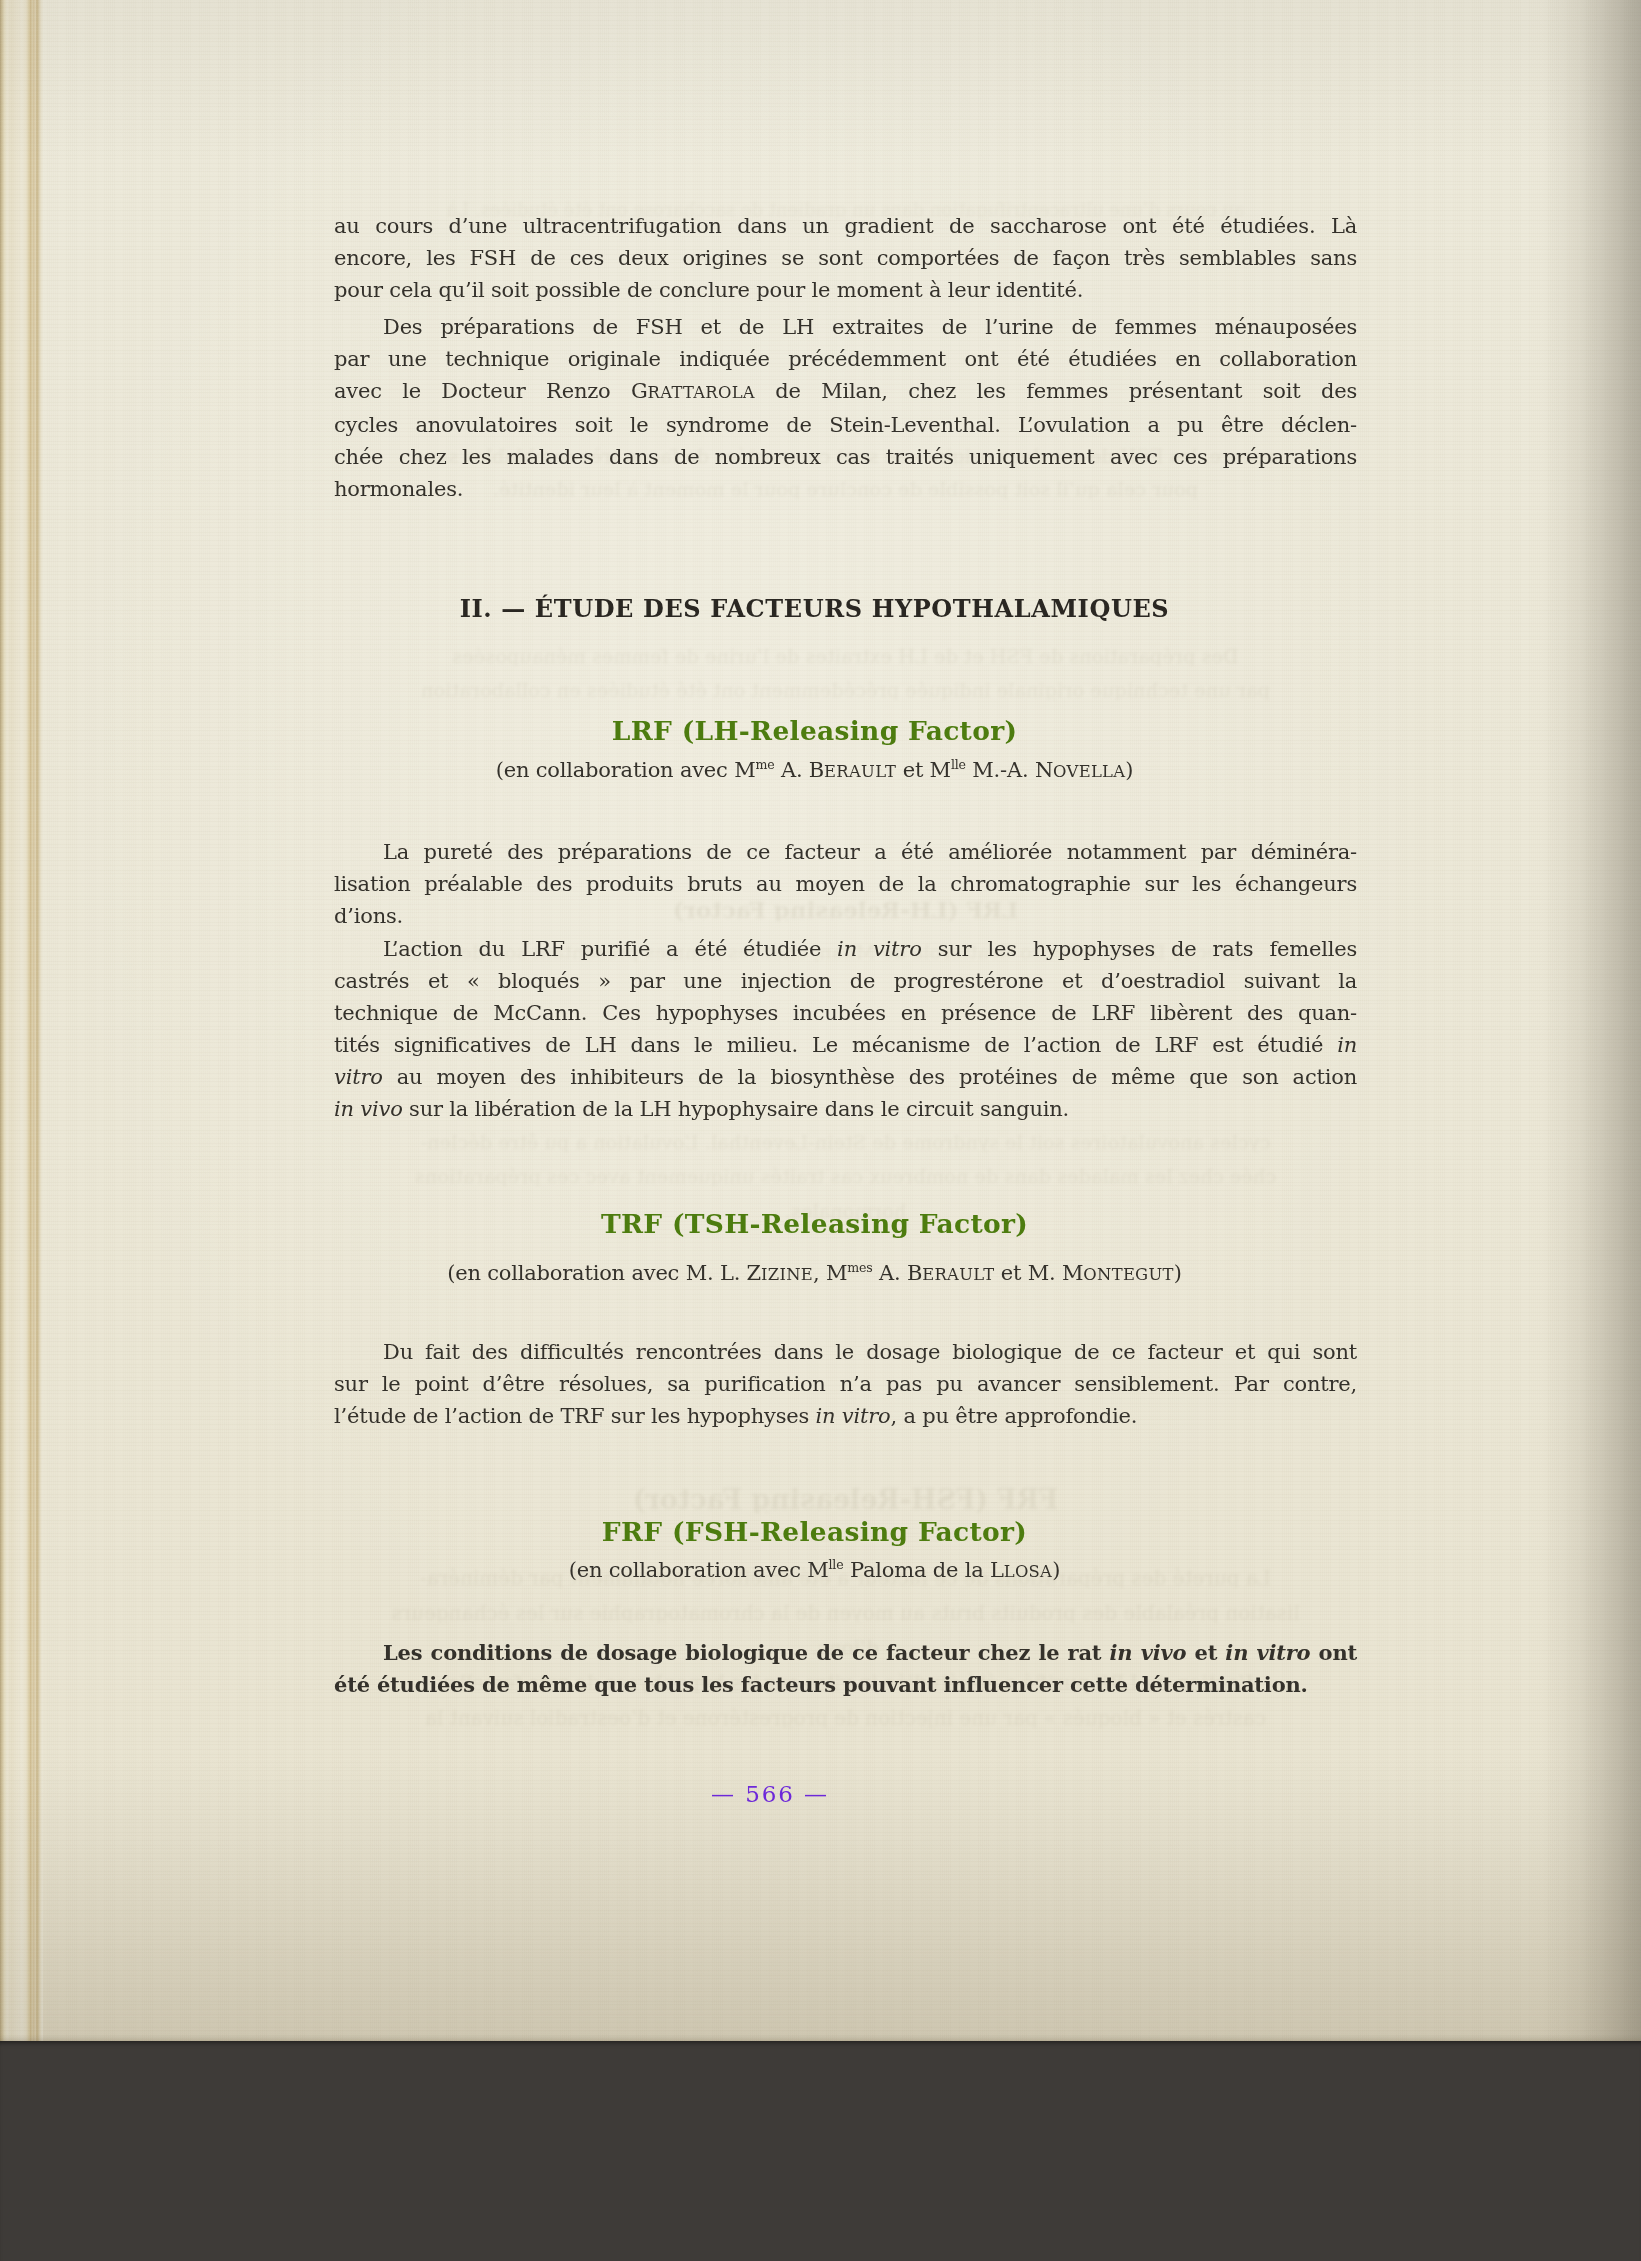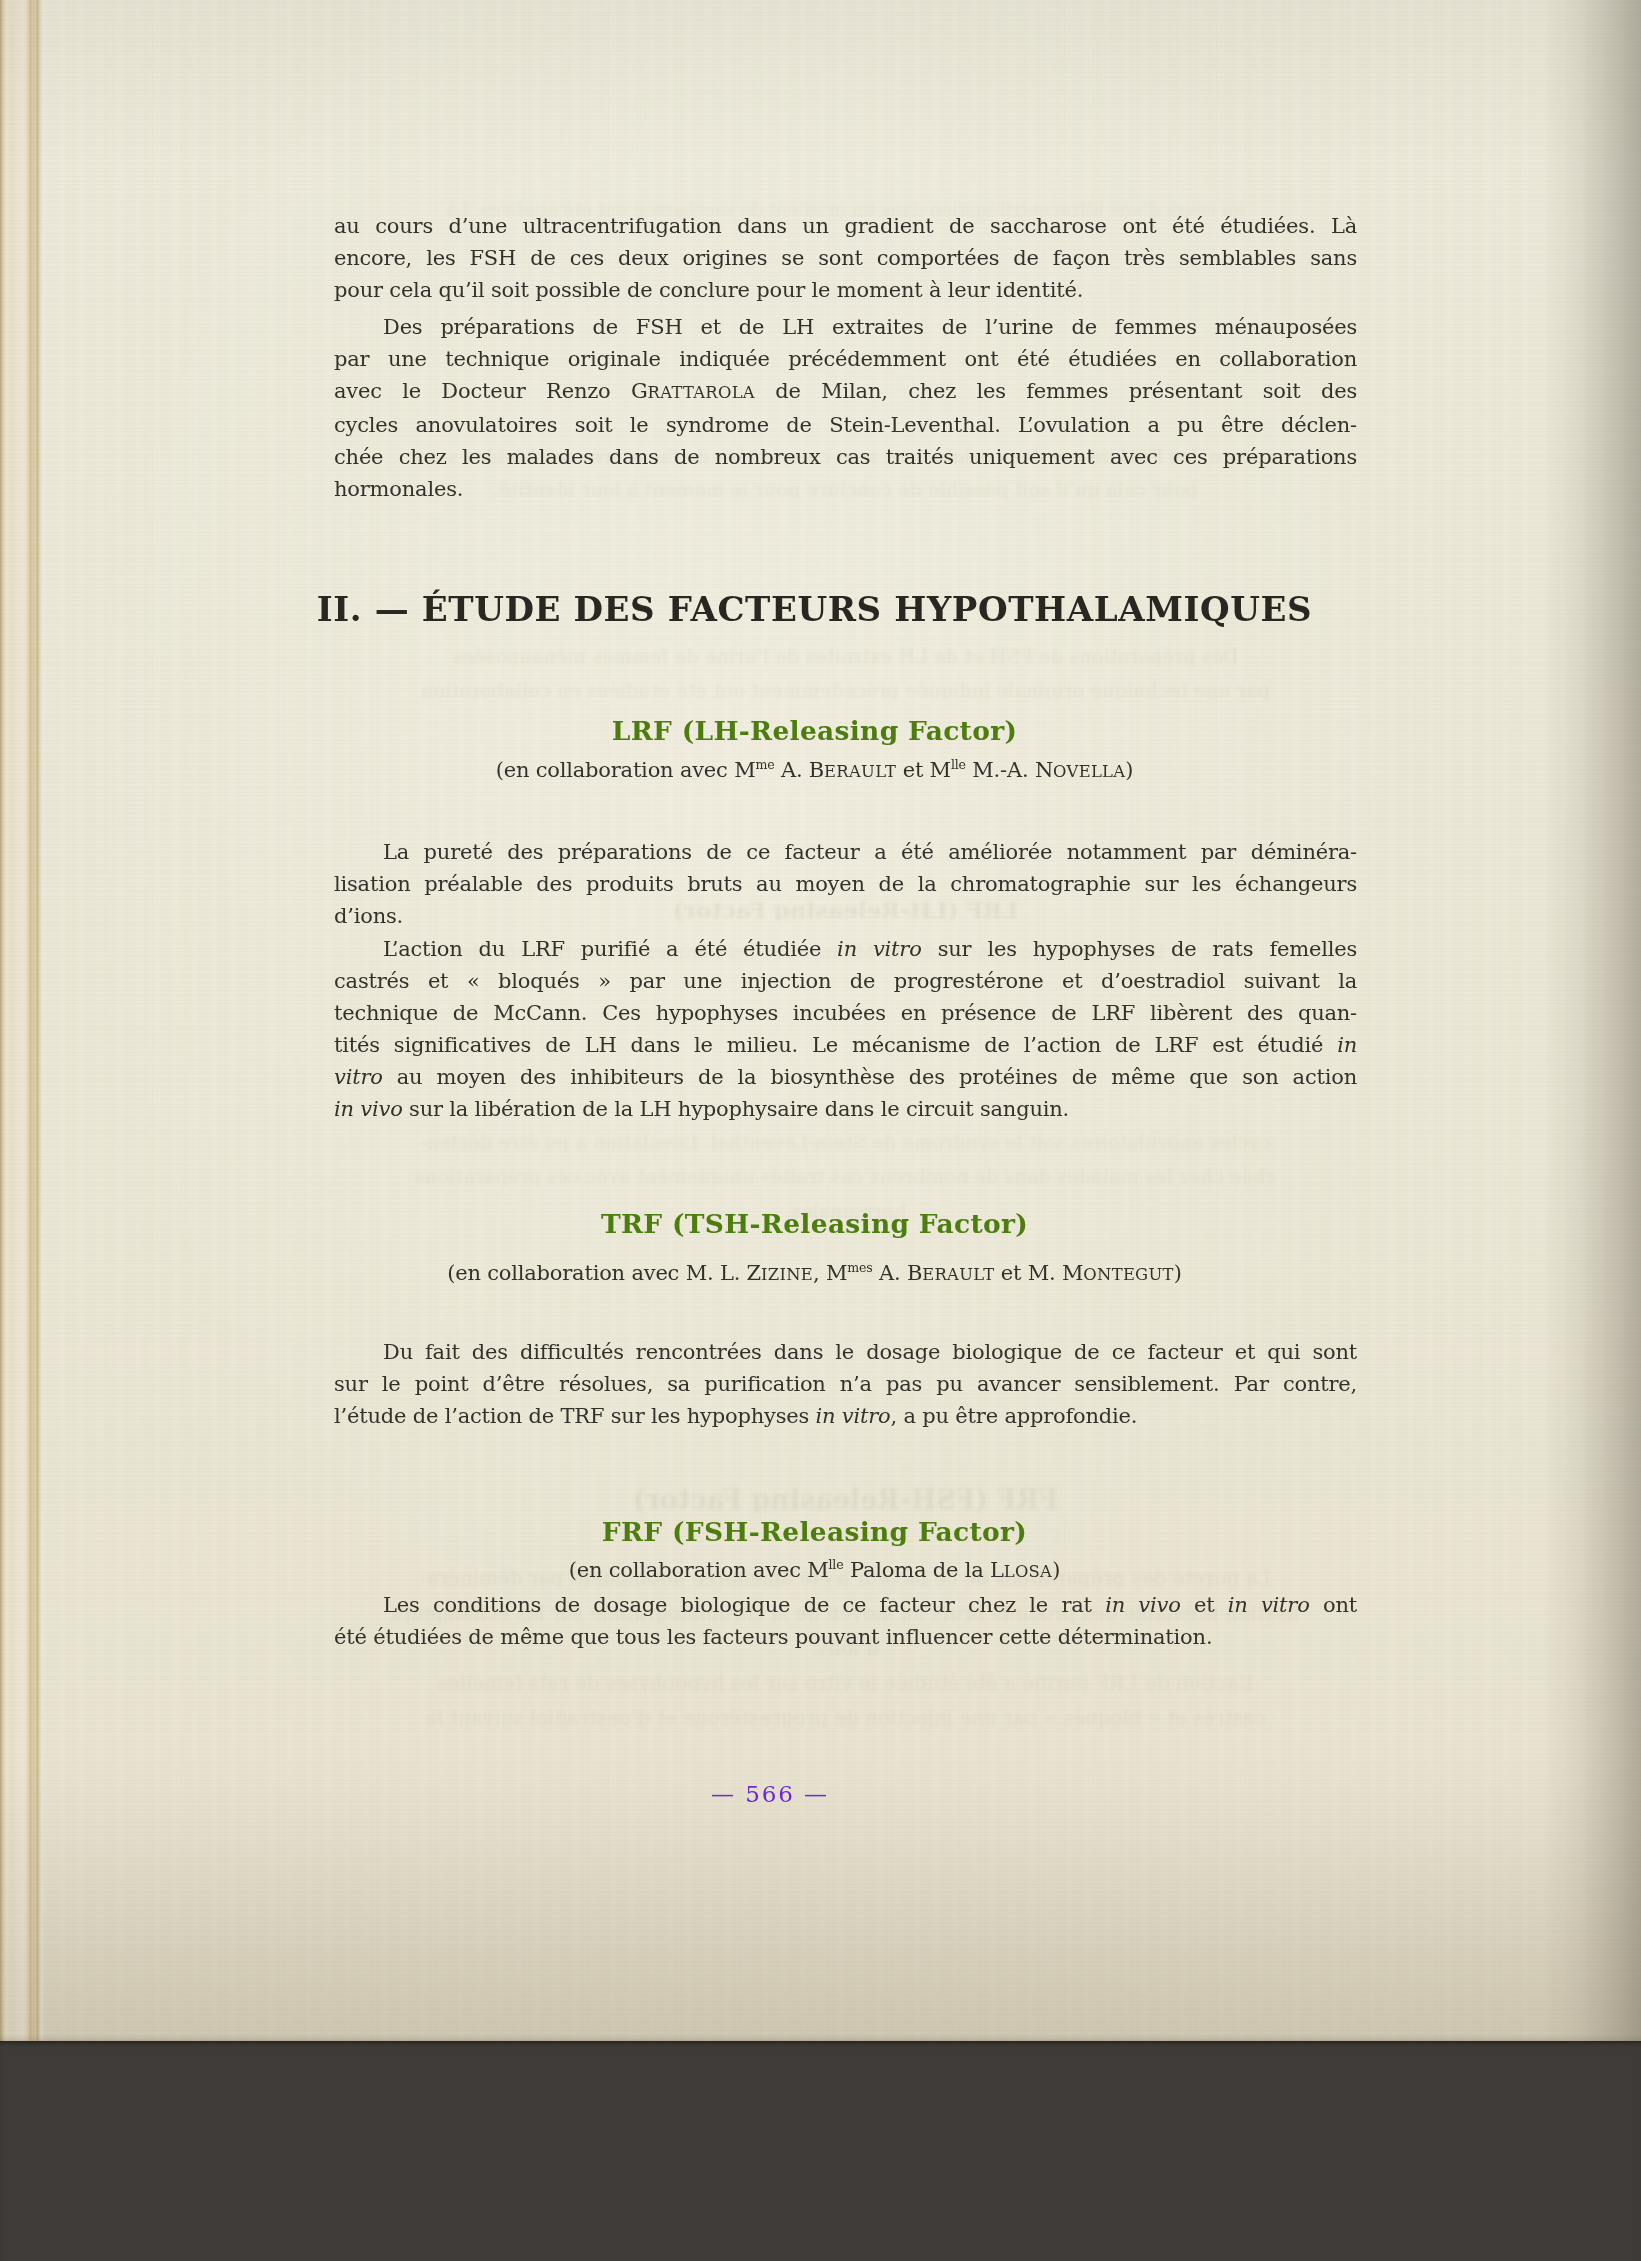--- a/index.html
+++ b/index.html
@@ -47,21 +47,21 @@
   }
   .text-column{
     position:absolute;left:334px;top:210px;width:1023px;
     color:#34312b;z-index:3;
   }
   .para{font-size:21px;letter-spacing:-0.2px;}
   .line{line-height:32px;text-align:justify;text-align-last:justify;}
   .line.last{text-align-last:left;}
   .para .line.first{text-indent:49px;}
   .heading{
-    font-size:34px;font-weight:bold;color:#2a2722;letter-spacing:0.6px;
+    font-size:24px;font-weight:bold;color:#2a2722;letter-spacing:0.6px;
     line-height:32px;text-align:center;position:relative;left:-31px;
   }
   .subheading{
     font-size:26.5px;font-weight:bold;color:#4d7c0f;letter-spacing:0.3px;
     line-height:32px;text-align:center;position:relative;left:-31px;
   }
   .collab{
     font-size:21px;letter-spacing:-0.2px;
     line-height:34px;text-align:center;position:relative;left:-31px;
   }
@@ -138,21 +138,21 @@
       </div>
       <div class="subheading" style="margin-top: 83px;"><span>TRF (TSH-Releasing Factor)</span></div>
       <div class="collab" style="margin-top: 15.5px;"><span>(en collaboration avec M. L. </span><span>Z<span class="sc-sm">IZINE</span></span><span>, M</span><span class="sup">mes</span><span> A. </span><span>B<span class="sc-sm">ERAULT</span></span><span> et M. </span><span>M<span class="sc-sm">ONTEGUT</span></span><span>)</span></div>
       <div class="para" style="margin-top: 44px;">
         <div class="line first"><span>Du fait des difficultés rencontrées dans le dosage biologique de ce facteur et qui sont</span></div>
         <div class="line"><span>sur le point d’être résolues, sa purification n’a pas pu avancer sensiblement. Par contre,</span></div>
         <div class="line last"><span>l’étude de l’action de TRF sur les hypophyses </span><span class="it">in vitro</span><span>, a pu être approfondie.</span></div>
       </div>
       <div class="subheading" style="margin-top: 84px;"><span>FRF (FSH-Releasing Factor)</span></div>
       <div class="collab" style="margin-top: 5.8px;"><span>(en collaboration avec M</span><span class="sup">lle</span><span> Paloma de la </span><span>L<span class="sc-sm">LOSA</span></span><span>)</span></div>
-      <div class="para" style="">
+      <div class="para" style="margin-top: 48px; font-weight: bold;">
         <div class="line first"><span>Les conditions de dosage biologique de ce facteur chez le rat </span><span class="it">in vivo</span><span> et </span><span class="it">in vitro</span><span> ont</span></div>
         <div class="line last"><span>été étudiées de même que tous les facteurs pouvant influencer cette détermination.</span></div>
       </div>
     </div>
   <div class="folio">— 566 —</div>
   <div class="right-shadow"></div>
   <div class="bottom-band"></div>
 </div>
 
 

